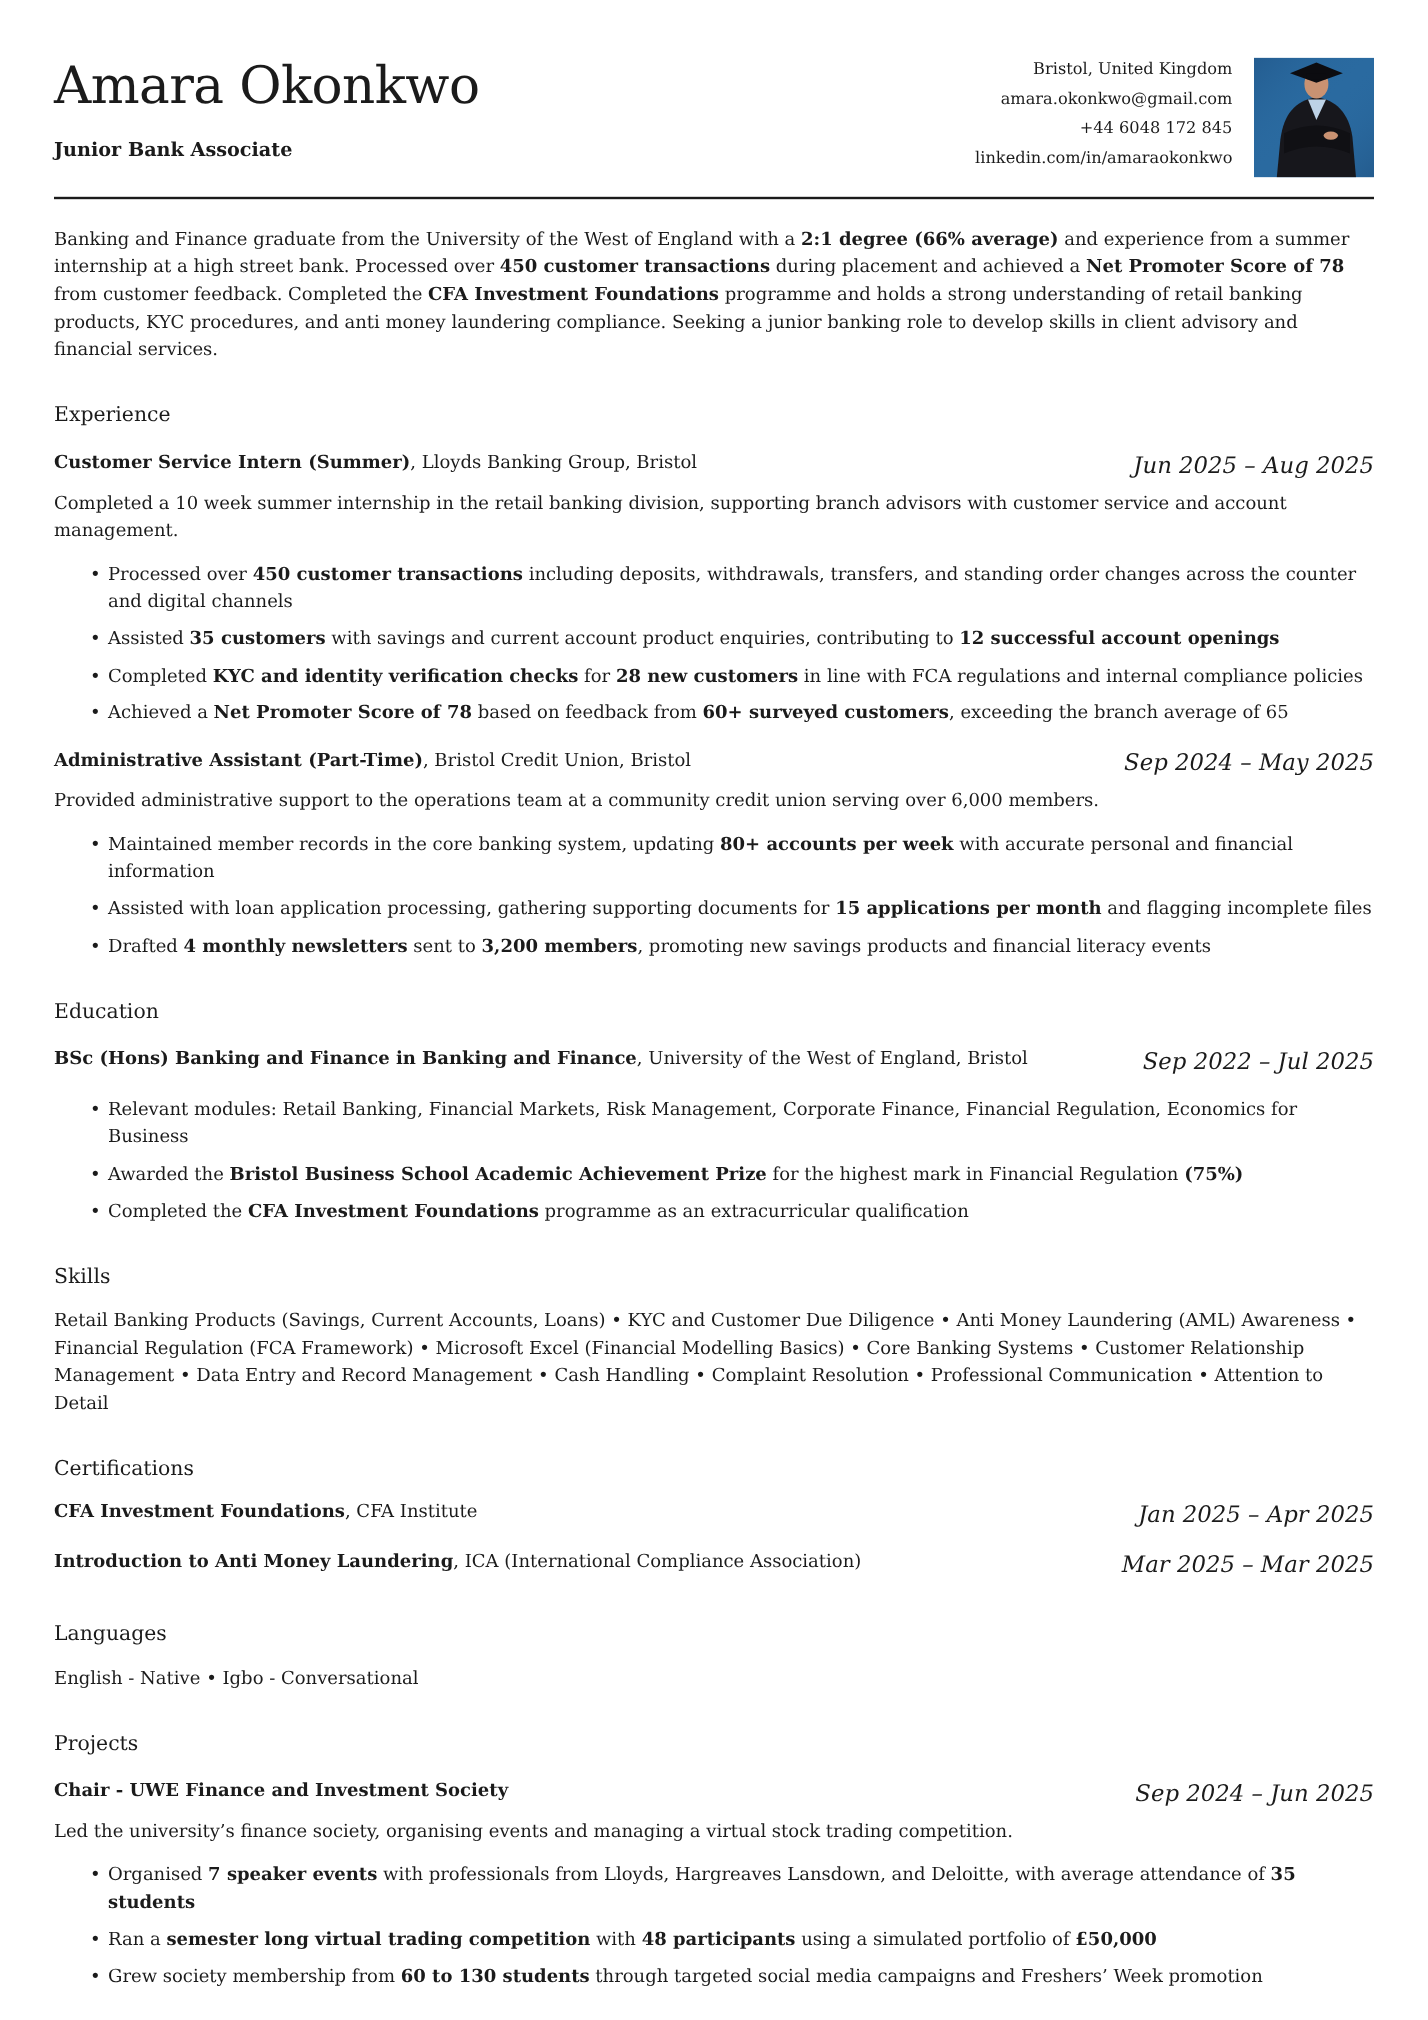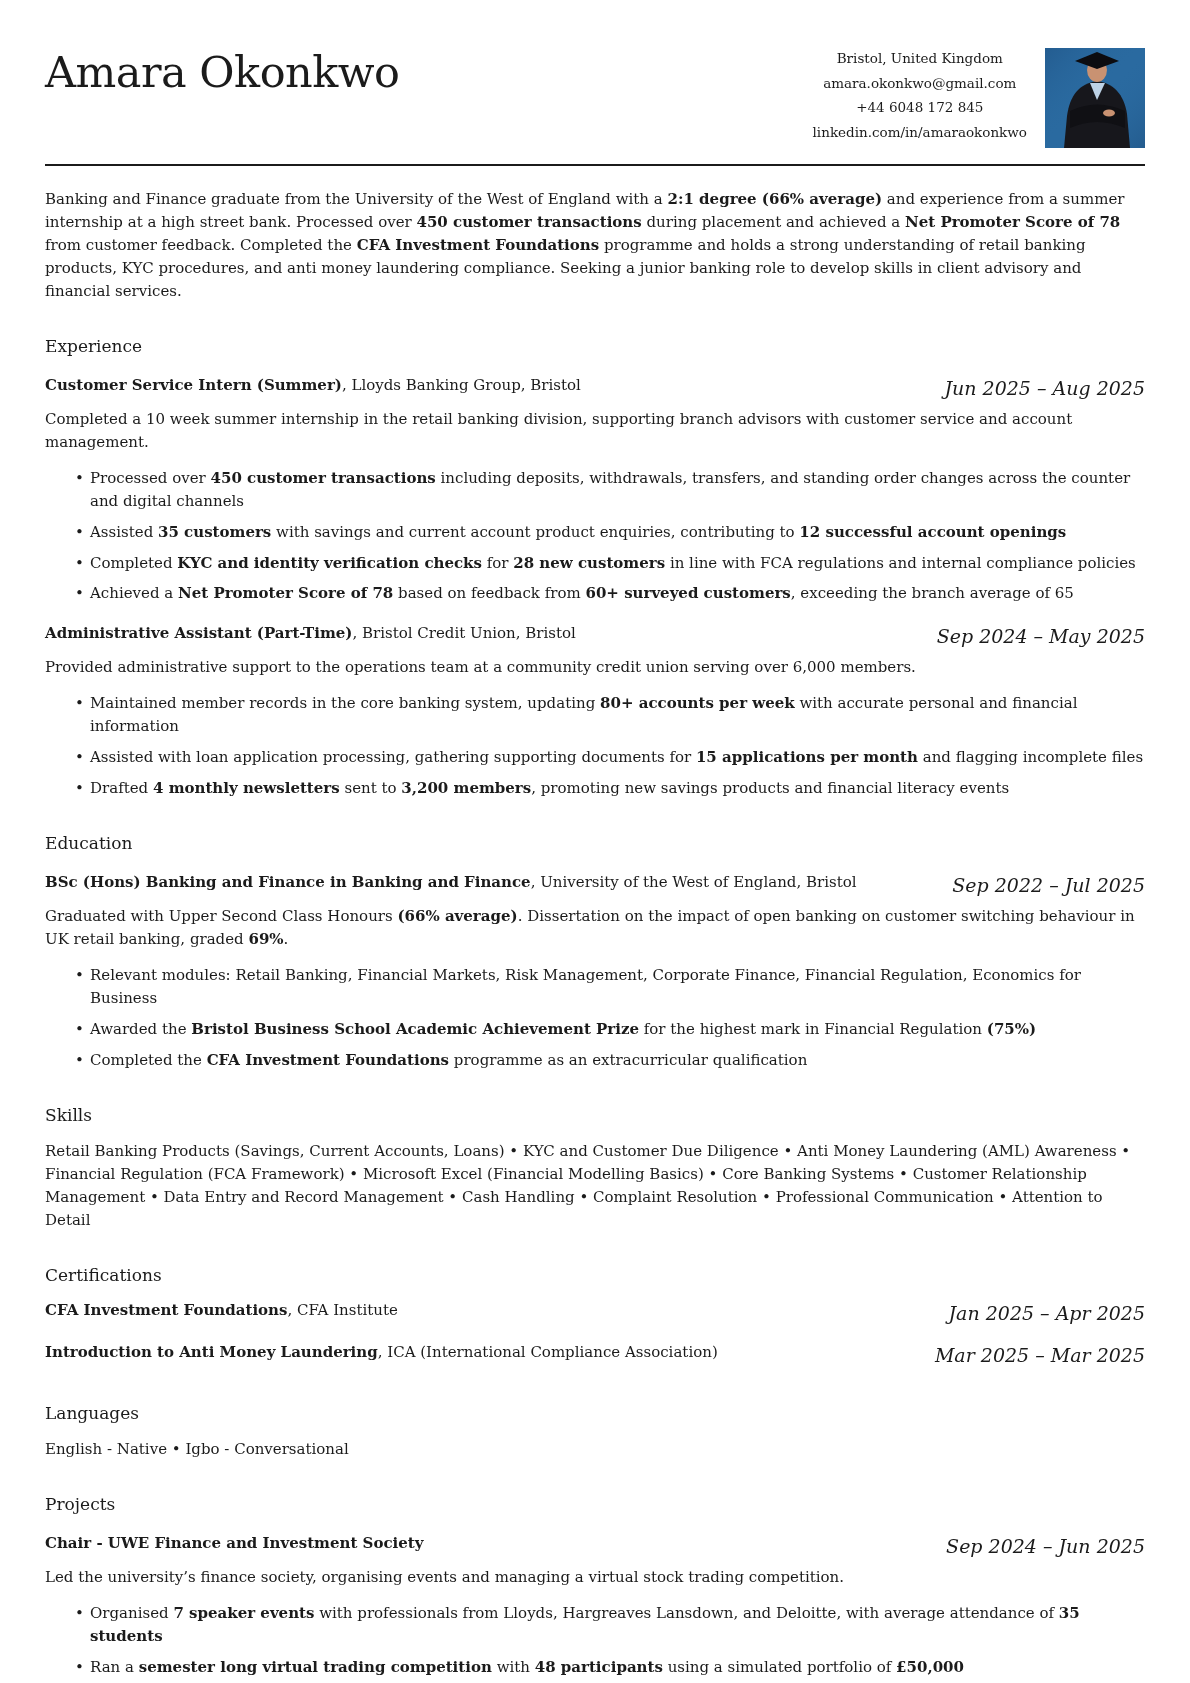--- a/index.html
+++ b/index.html
@@ -7,21 +7,21 @@
     width:1190px;min-height:1683px;background:#ffffff;color:#1b1b1b;
     font-family:"DejaVu Serif","Liberation Serif",serif;
     font-size:15px;line-height:1.53;position:relative;
   }
   .page{padding:40px 45px 90px}
   
   .header{display:flex;align-items:flex-start}
   .id-block{flex:1 1 auto;padding-top:10px}
   .name{font-size:43px;line-height:1.05;font-weight:400;letter-spacing:-.5px;margin:0}
   .role{font-weight:700;font-size:16px;margin-top:18px}
-  .contact{text-align:center;font-size:13.5px;line-height:1.82;padding-top:6px;margin-right:18px;flex:0 0 auto}
+  .contact{text-align:right;font-size:13.5px;line-height:1.82;padding-top:6px;margin-right:18px;flex:0 0 auto}
   .photo{width:100px;height:100px;flex:0 0 auto;margin-top:8px;overflow:hidden}
   .photo svg{display:block;width:100%;height:100%}
   .divider{border-top:2px solid #1b1b1b;margin-top:16px}
   
   .summary{margin:22px 0 0}
   h2{font-size:17px;font-weight:400;margin:32px 0 0;line-height:1.3}
   .entry{margin-top:17px}
   .entry-head{display:flex;align-items:flex-start}
   .entry-title-line{flex:1 1 auto}
   .bold,strong{font-weight:700}
@@ -34,20 +34,21 @@
   .cert{margin-top:13px}
 </style>
 </head>
 <body>
 
 <div class="page">
 
   <header class="header">
     <div class="id-block">
       <h1 class="name">Amara Okonkwo</h1>
+      <div class="role">Junior Bank Associate</div>
     </div>
     <div class="contact">
 
     <div class="contact-line">Bristol, United Kingdom</div>
         <div class="contact-line">amara.okonkwo@gmail.com</div>
         <div class="contact-line">+44 6048 172 845</div>
         <div class="contact-line">linkedin.com/in/amaraokonkwo</div>
       </div>
     <div class="photo">
       <svg viewBox="0 0 100 100" xmlns="http://www.w3.org/2000/svg" aria-hidden="true">
@@ -110,21 +111,20 @@
   </section>
 
   <section>
     <h2>Education</h2>
 
     <div class="entry">
       <div class="entry-head">
         <div class="entry-title-line"><span class="bold">BSc (Hons) Banking and Finance in Banking and Finance</span><span>, University of the West of England, Bristol</span></div>
         <div class="entry-dates">Sep 2022 – Jul 2025</div>
       </div>
-      <p class="entry-desc">Graduated with Upper Second Class Honours <strong>(66% average)</strong>. Dissertation on the impact of open banking on customer switching behaviour in UK retail banking, graded <strong>69%</strong>.</p>
       <ul class="bullets">
 
       <li>Relevant modules: Retail Banking, Financial Markets, Risk Management, Corporate Finance, Financial Regulation, Economics for Business</li>
           <li>Awarded the <strong>Bristol Business School Academic Achievement Prize</strong> for the highest mark in Financial Regulation <strong>(75%)</strong></li>
           <li>Completed the <strong>CFA Investment Foundations</strong> programme as an extracurricular qualification</li>
         </ul>
     </div>
   </section>
 
   <section>

